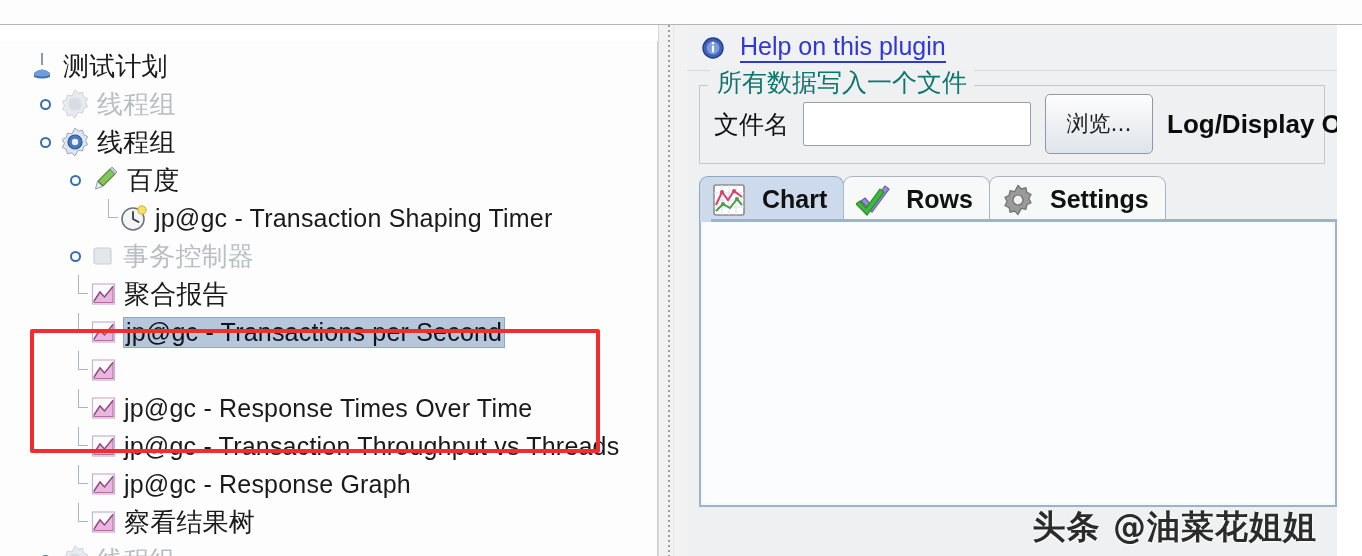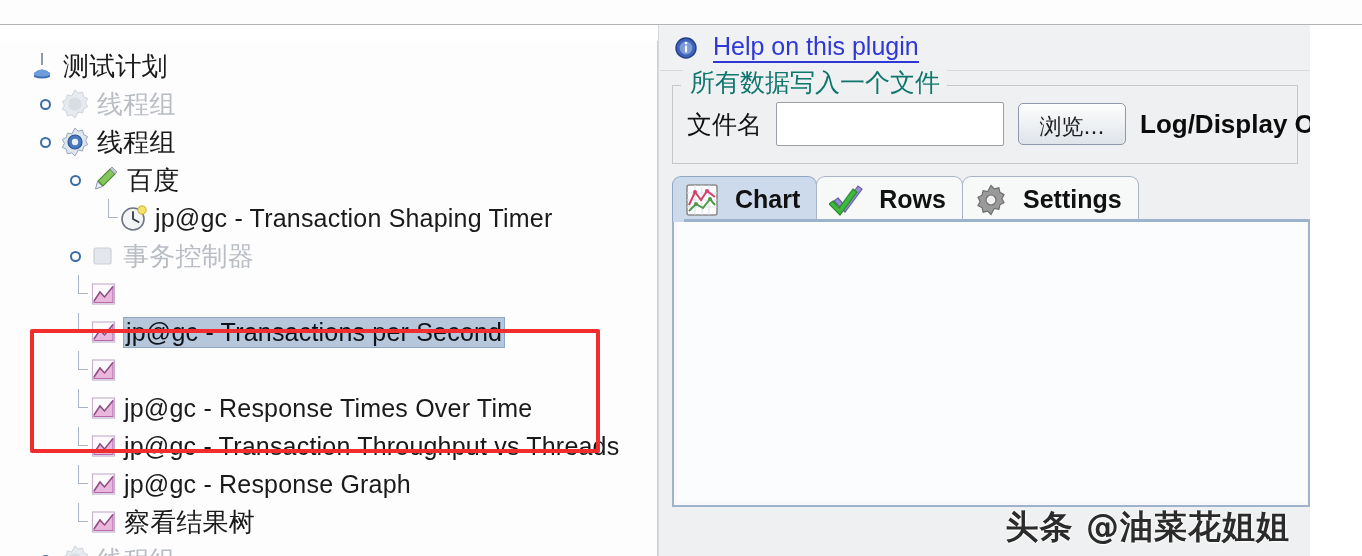--- a/index.html
+++ b/index.html
@@ -73,21 +73,21 @@
     position:absolute;left:9px;top:0;bottom:0;width:4px;
     background-image:repeating-linear-gradient(to bottom,#9d9d9d 0 2px,transparent 2px 5px);
     background-size:2px 5px;background-repeat:repeat-y;background-position:0 0;
   }
   .divider .dots2{
     position:absolute;left:14px;top:0;bottom:0;width:1px;background:#e7e7e7;
   }
 
   
   .right-pane{
-    position:absolute;left:660px;top:25px;width:650px;height:531px;
+    position:absolute;left:687px;top:25px;width:650px;height:531px;
     background:#eff0f1;overflow:hidden;
   }
 
   .help-bar{
     position:relative;height:45px;background:#f0f1f2;
     border-bottom:1px solid #d8d9da;display:flex;align-items:center;padding-left:14px;
   }
   .help-link{
     display:flex;align-items:center;gap:8px;text-decoration:none;
   }
@@ -111,21 +111,21 @@
   .file-label{
     font-size:25px;color:#121212;
     font-family:"DejaVu Sans","Liberation Sans",sans-serif;white-space:nowrap;
   }
   .file-input{
     width:228px;height:44px;background:#ffffff;border:1px solid #9aa0a6;
     border-radius:2px;font-size:20px;padding:0 6px;box-sizing:border-box;
     color:#111;outline:none;
   }
   .browse-btn{
-    height:42px;min-width:108px;padding:8px 10px;
+    height:60px;min-width:108px;padding:8px 10px;
     background:linear-gradient(#fdfdfd,#dfe4ea);
     border:1px solid #8d99ab;border-radius:5px;
     font-size:22px;color:#1d1d1d;cursor:pointer;
     font-family:"DejaVu Sans","Liberation Sans",sans-serif;
     box-shadow:inset 0 1px 0 #ffffff;
   }
   .logdisplay-label{
     font-size:26px;font-weight:bold;color:#0c0c0c;white-space:nowrap;
     font-family:"Liberation Sans","DejaVu Sans",sans-serif;
   }
@@ -255,20 +255,21 @@
           <span class="spacer" style="width: 70px;"></span>
           <span class="elbow"></span>
           <span class="spacer" style="width: 2px;"></span>
           <span class="ico">
             <svg width="27" height="26" viewBox="0 0 27 26">
               <rect x="2.5" y="3" width="22" height="20" fill="#fdfbfe" stroke="#c6b3cd" stroke-width="1.2"></rect>
               <path d="M4 20 L10 11 L14.5 16 L23 5.5 L23 21.5 L4 21.5 Z" fill="#e9b7dd" stroke="#b569a6" stroke-width="1.1"></path>
               <path d="M4 20 L10 11 L14.5 16 L23 5.5" fill="none" stroke="#8e4f86" stroke-width="1.4"></path>
             </svg>
           </span>
+          <span class="tree-label cjk">聚合报告</span>
         </div>
         <div class="tree-row selected">
           <span class="spacer" style="width: 70px;"></span>
           <span class="elbow"></span>
           <span class="spacer" style="width: 2px;"></span>
           <span class="ico">
             <svg width="27" height="26" viewBox="0 0 27 26">
               <rect x="2.5" y="3" width="22" height="20" fill="#fdfbfe" stroke="#c6b3cd" stroke-width="1.2"></rect>
               <path d="M4 20 L10 11 L14.5 16 L23 5.5 L23 21.5 L4 21.5 Z" fill="#e9b7dd" stroke="#b569a6" stroke-width="1.1"></path>
               <path d="M4 20 L10 11 L14.5 16 L23 5.5" fill="none" stroke="#8e4f86" stroke-width="1.4"></path>

